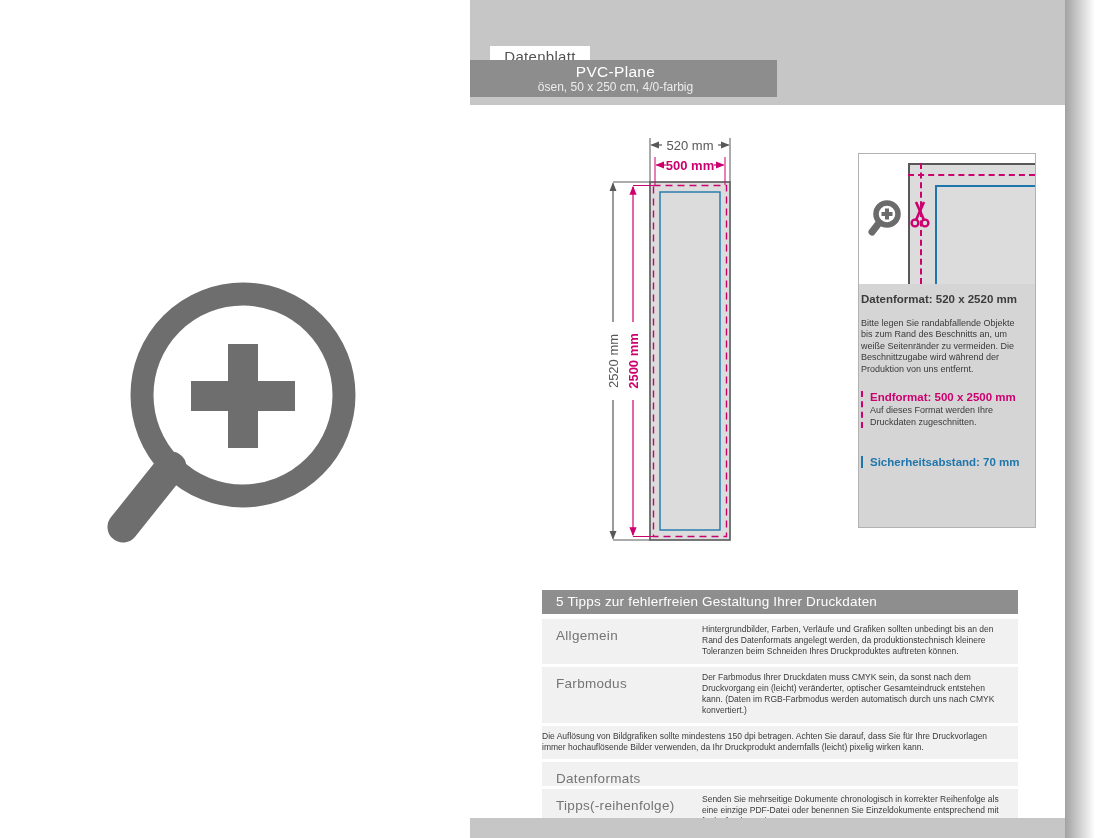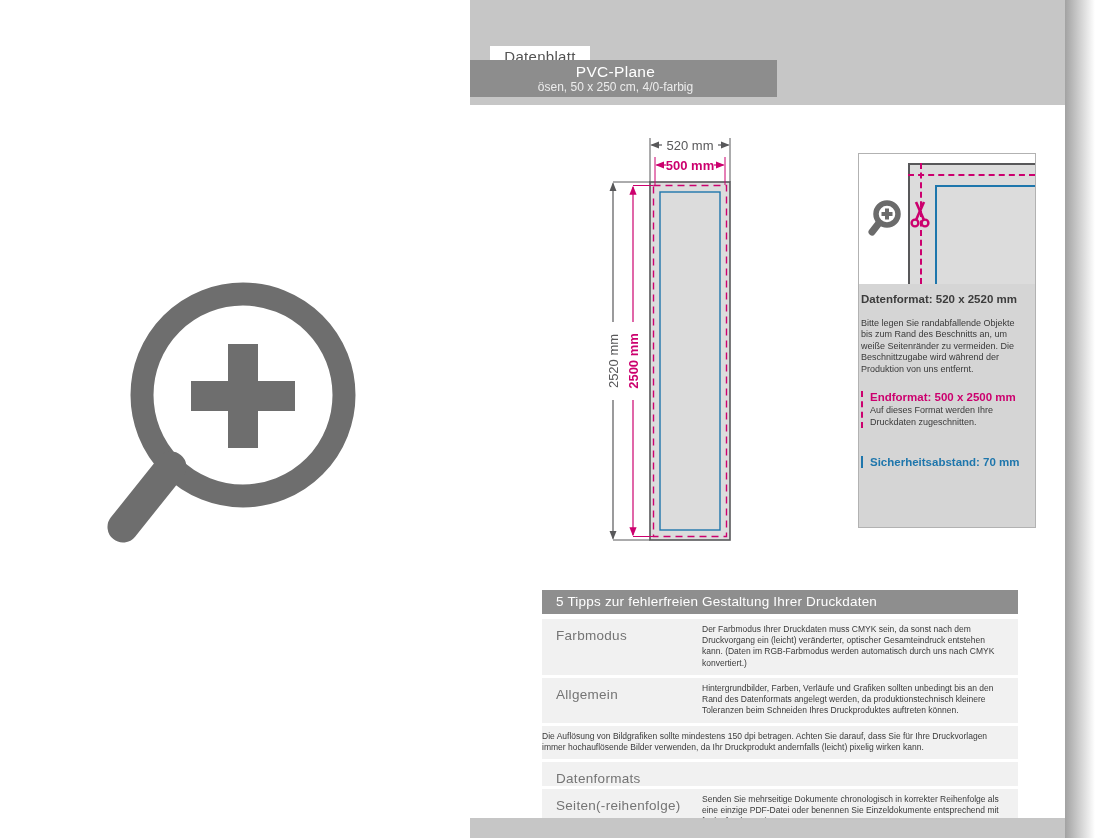--- a/index.html
+++ b/index.html
@@ -151,39 +151,39 @@
           <h3>Sicherheitsabstand: 70 mm</h3>
         </div>
       </div>
     </div>
 
     <div class="tips">
       <div class="tips-header">5 Tipps zur fehlerfreien Gestaltung Ihrer Druckdaten</div>
       <div class="tips-rows">
 
           <div class="tip-row">
-            <div class="tip-label">Farbmodus</div>
-            <div class="tip-text">Der Farbmodus Ihrer Druckdaten muss CMYK sein, da sonst nach dem Druckvorgang ein (leicht) veränderter, optischer Gesamteindruck entstehen kann. (Daten im RGB-Farbmodus werden automatisch durch uns nach CMYK konvertiert.)</div>
+            <div class="tip-label">Allgemein</div>
+            <div class="tip-text">Hintergrundbilder, Farben, Verläufe und Grafiken sollten unbedingt bis an den Rand des Datenformats angelegt werden, da produktionstechnisch kleinere Toleranzen beim Schneiden Ihres Druckproduktes auftreten können.</div>
           </div>
 
           <div class="tip-row">
-            <div class="tip-label">Allgemein</div>
-            <div class="tip-text">Hintergrundbilder, Farben, Verläufe und Grafiken sollten unbedingt bis an den Rand des Datenformats angelegt werden, da produktionstechnisch kleinere Toleranzen beim Schneiden Ihres Druckproduktes auftreten können.</div>
+            <div class="tip-label">Farbmodus</div>
+            <div class="tip-text">Der Farbmodus Ihrer Druckdaten muss CMYK sein, da sonst nach dem Druckvorgang ein (leicht) veränderter, optischer Gesamteindruck entstehen kann. (Daten im RGB-Farbmodus werden automatisch durch uns nach CMYK konvertiert.)</div>
           </div>
 
           <div class="tip-row">
             <div class="tip-text">Die Auflösung von Bildgrafiken sollte mindestens 150 dpi betragen. Achten Sie darauf, dass Sie für Ihre Druckvorlagen immer hochauflösende Bilder verwenden, da Ihr Druckprodukt andernfalls (leicht) pixelig wirken kann.</div>
           </div>
 
           <div class="tip-row">
             <div class="tip-label">Datenformats</div>
           </div>
 
           <div class="tip-row">
-            <div class="tip-label">Seiten(-reihenfolge)</div>
+            <div class="tip-label">Tipps(-reihenfolge)</div>
             <div class="tip-text">Senden Sie mehrseitige Dokumente chronologisch in korrekter Reihenfolge als eine einzige PDF-Datei oder benennen Sie Einzeldokumente entsprechend mit fortlaufenden Seitennummern.</div>
           </div>
         </div>
     </div>
 
     <div class="footer-bar"></div>
   </div>
 
   <div class="page-shadow"></div>
 </div>

